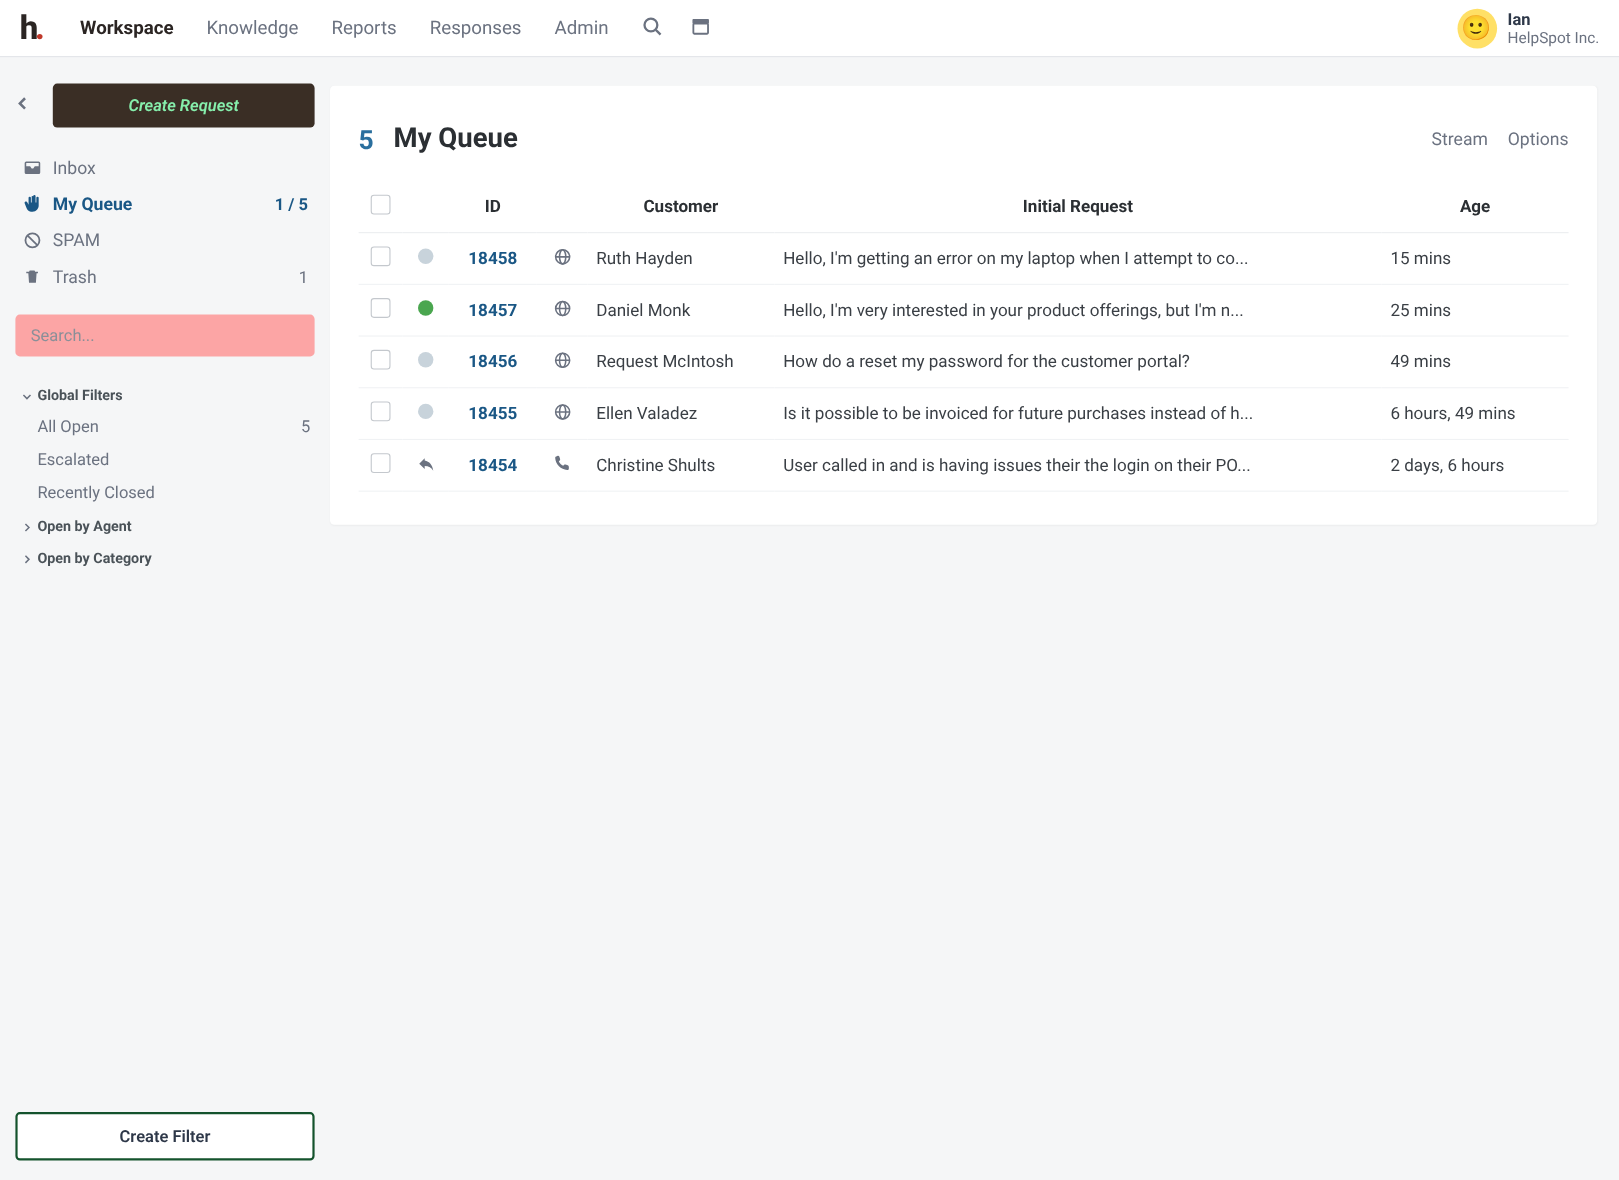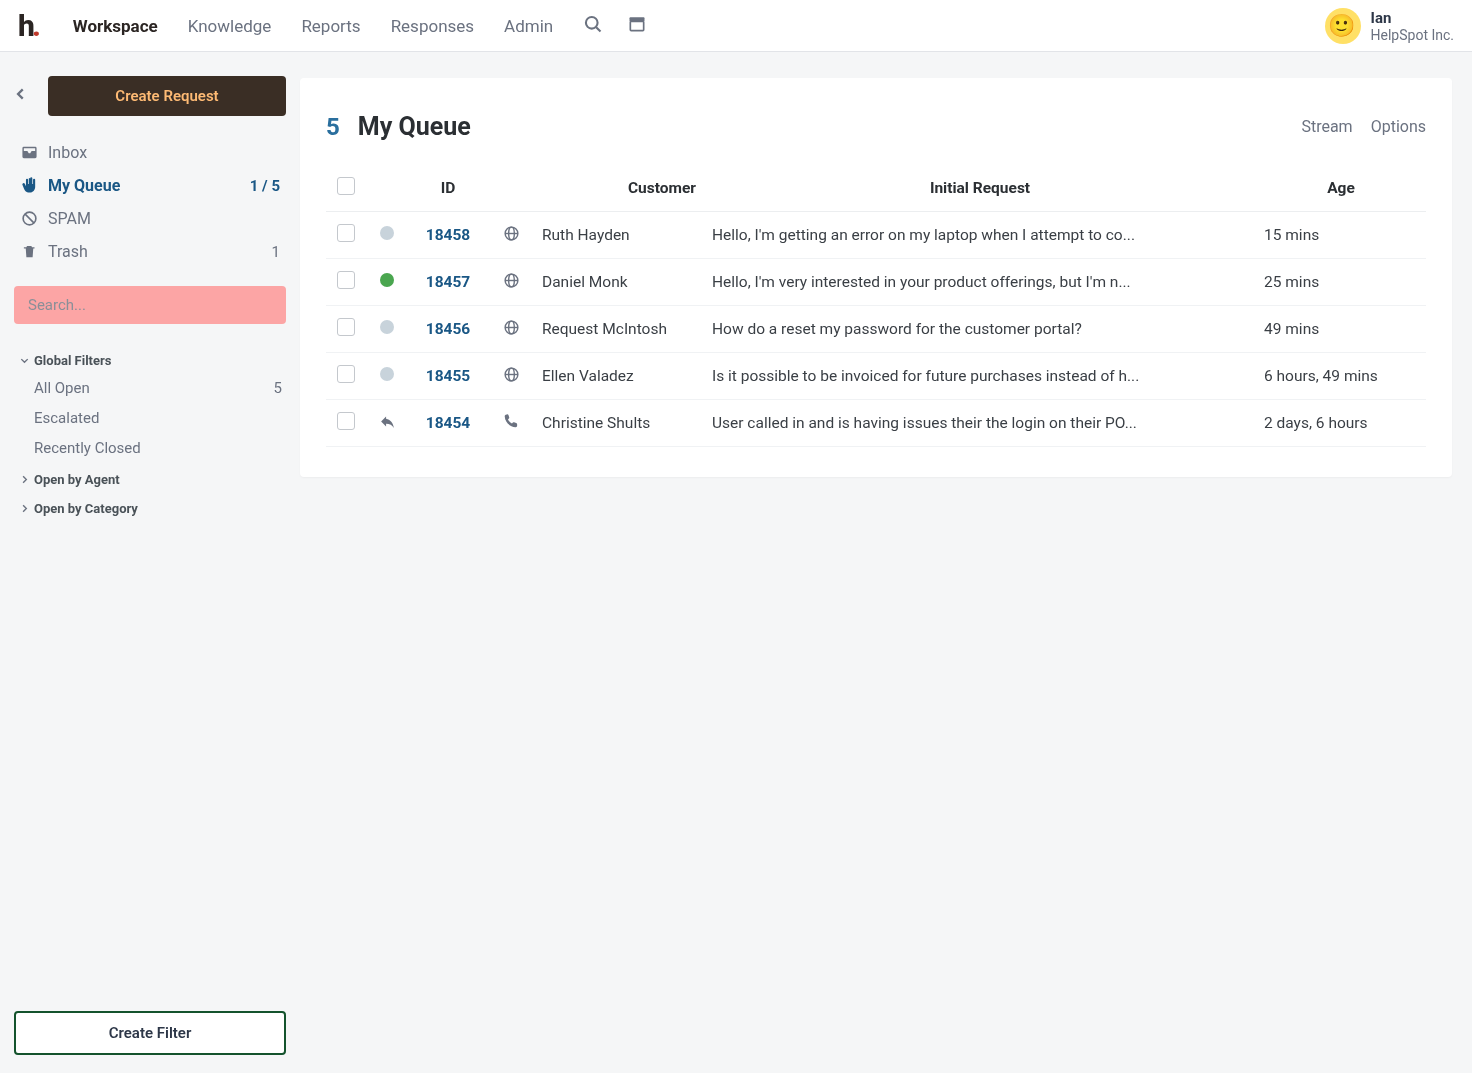--- a/index.html
+++ b/index.html
@@ -21,21 +21,21 @@
     .user-company { font-size: 14px; color:#6b7280; }
 
     
     .layout { display: flex; min-height: calc(100vh - 52px); }
     .sidebar { width: 300px; padding: 24px 14px 90px 14px; position: relative; }
     .main { flex: 1; padding: 26px 20px 26px 0; }
 
     
     .sb-toprow { display:flex; align-items:center; gap: 14px; margin-bottom: 20px; }
     .back-btn { width:20px; color:#6b7280; cursor:pointer; }
-    .create-btn { flex:1; background:#3a2e25; color:#fdba74; border:none; padding:11px 0; border-radius:4px; font-size:15px; font-weight:600; cursor:pointer; }
+    .create-btn { flex:1; background:#3a2e25; color:#86efac; border:none; padding:11px 0; border-radius:4px; font-size:15px; font-weight:600; cursor:pointer;font-style:italic; }
 
     .folder-list { list-style:none; margin-bottom: 18px; }
     .folder-item { display:flex; align-items:center; padding: 7px 6px; cursor:pointer; color:#6b7280; font-size:16px; border-radius:4px; }
     .folder-item .fi-icon { width: 18px; margin-right: 10px; display:flex; align-items:center; justify-content:center; flex-shrink:0; }
     .folder-item .fi-label { flex:1; }
     .folder-item .fi-count { font-size:15px; }
     .folder-item.active { color:#1a5785; font-weight:700; }
     .folder-item.active .fi-count { font-weight:700; }
 
     .search-box { width:100%; background:#fca5a5; border:none; border-radius:4px; padding:10px 14px; font-size:15px; color:#555; margin-bottom: 24px; }
@@ -53,21 +53,21 @@
 
     
     .panel { background:#fff; border-radius:4px; padding: 34px 26px 30px 26px; box-shadow: 0 1px 2px rgba(0,0,0,0.04); }
     .panel-head { display:flex; align-items:center; margin-bottom: 24px; }
     .count-badge { font-size:24px; font-weight:700; color:#2a6f9e; margin-right:18px; }
     .panel-title { font-size:25px; font-weight:700; color:#2b2f33; flex:1; }
     .panel-actions { display:flex; gap:18px; }
     .panel-action { color:#6b7280; font-size:16px; cursor:pointer; }
 
     table { width:100%; border-collapse:collapse; }
-    thead th { text-align:right; font-size:15.5px; font-weight:700; color:#2b2f33; padding:12px 8px; border-bottom:1px solid #eceef0; }
+    thead th { text-align:center; font-size:15.5px; font-weight:700; color:#2b2f33; padding:12px 8px; border-bottom:1px solid #eceef0; }
     tbody td { padding:12px 8px; border-bottom:1px solid #f0f2f4; font-size:15.5px; color:#3a3f45; vertical-align:middle; }
     th.center, td.center { text-align:center; }
     .chk { width:18px; height:18px; border:1.5px solid #c4c8cd; border-radius:3px; display:inline-block; cursor:pointer; background:#fff;}
     .status-dot { width:14px; height:14px; border-radius:50%; display:inline-block; }
     .id-link { color:#1a5785; font-weight:700; cursor:pointer; }
     .src-ico { color:#6b7280; display:inline-flex; }
     .req-text { display:block; max-width: 460px; white-space:nowrap; overflow:hidden; text-overflow:ellipsis; }
     td.age { white-space:nowrap; }
 
     .col-chk { width:40px; }

